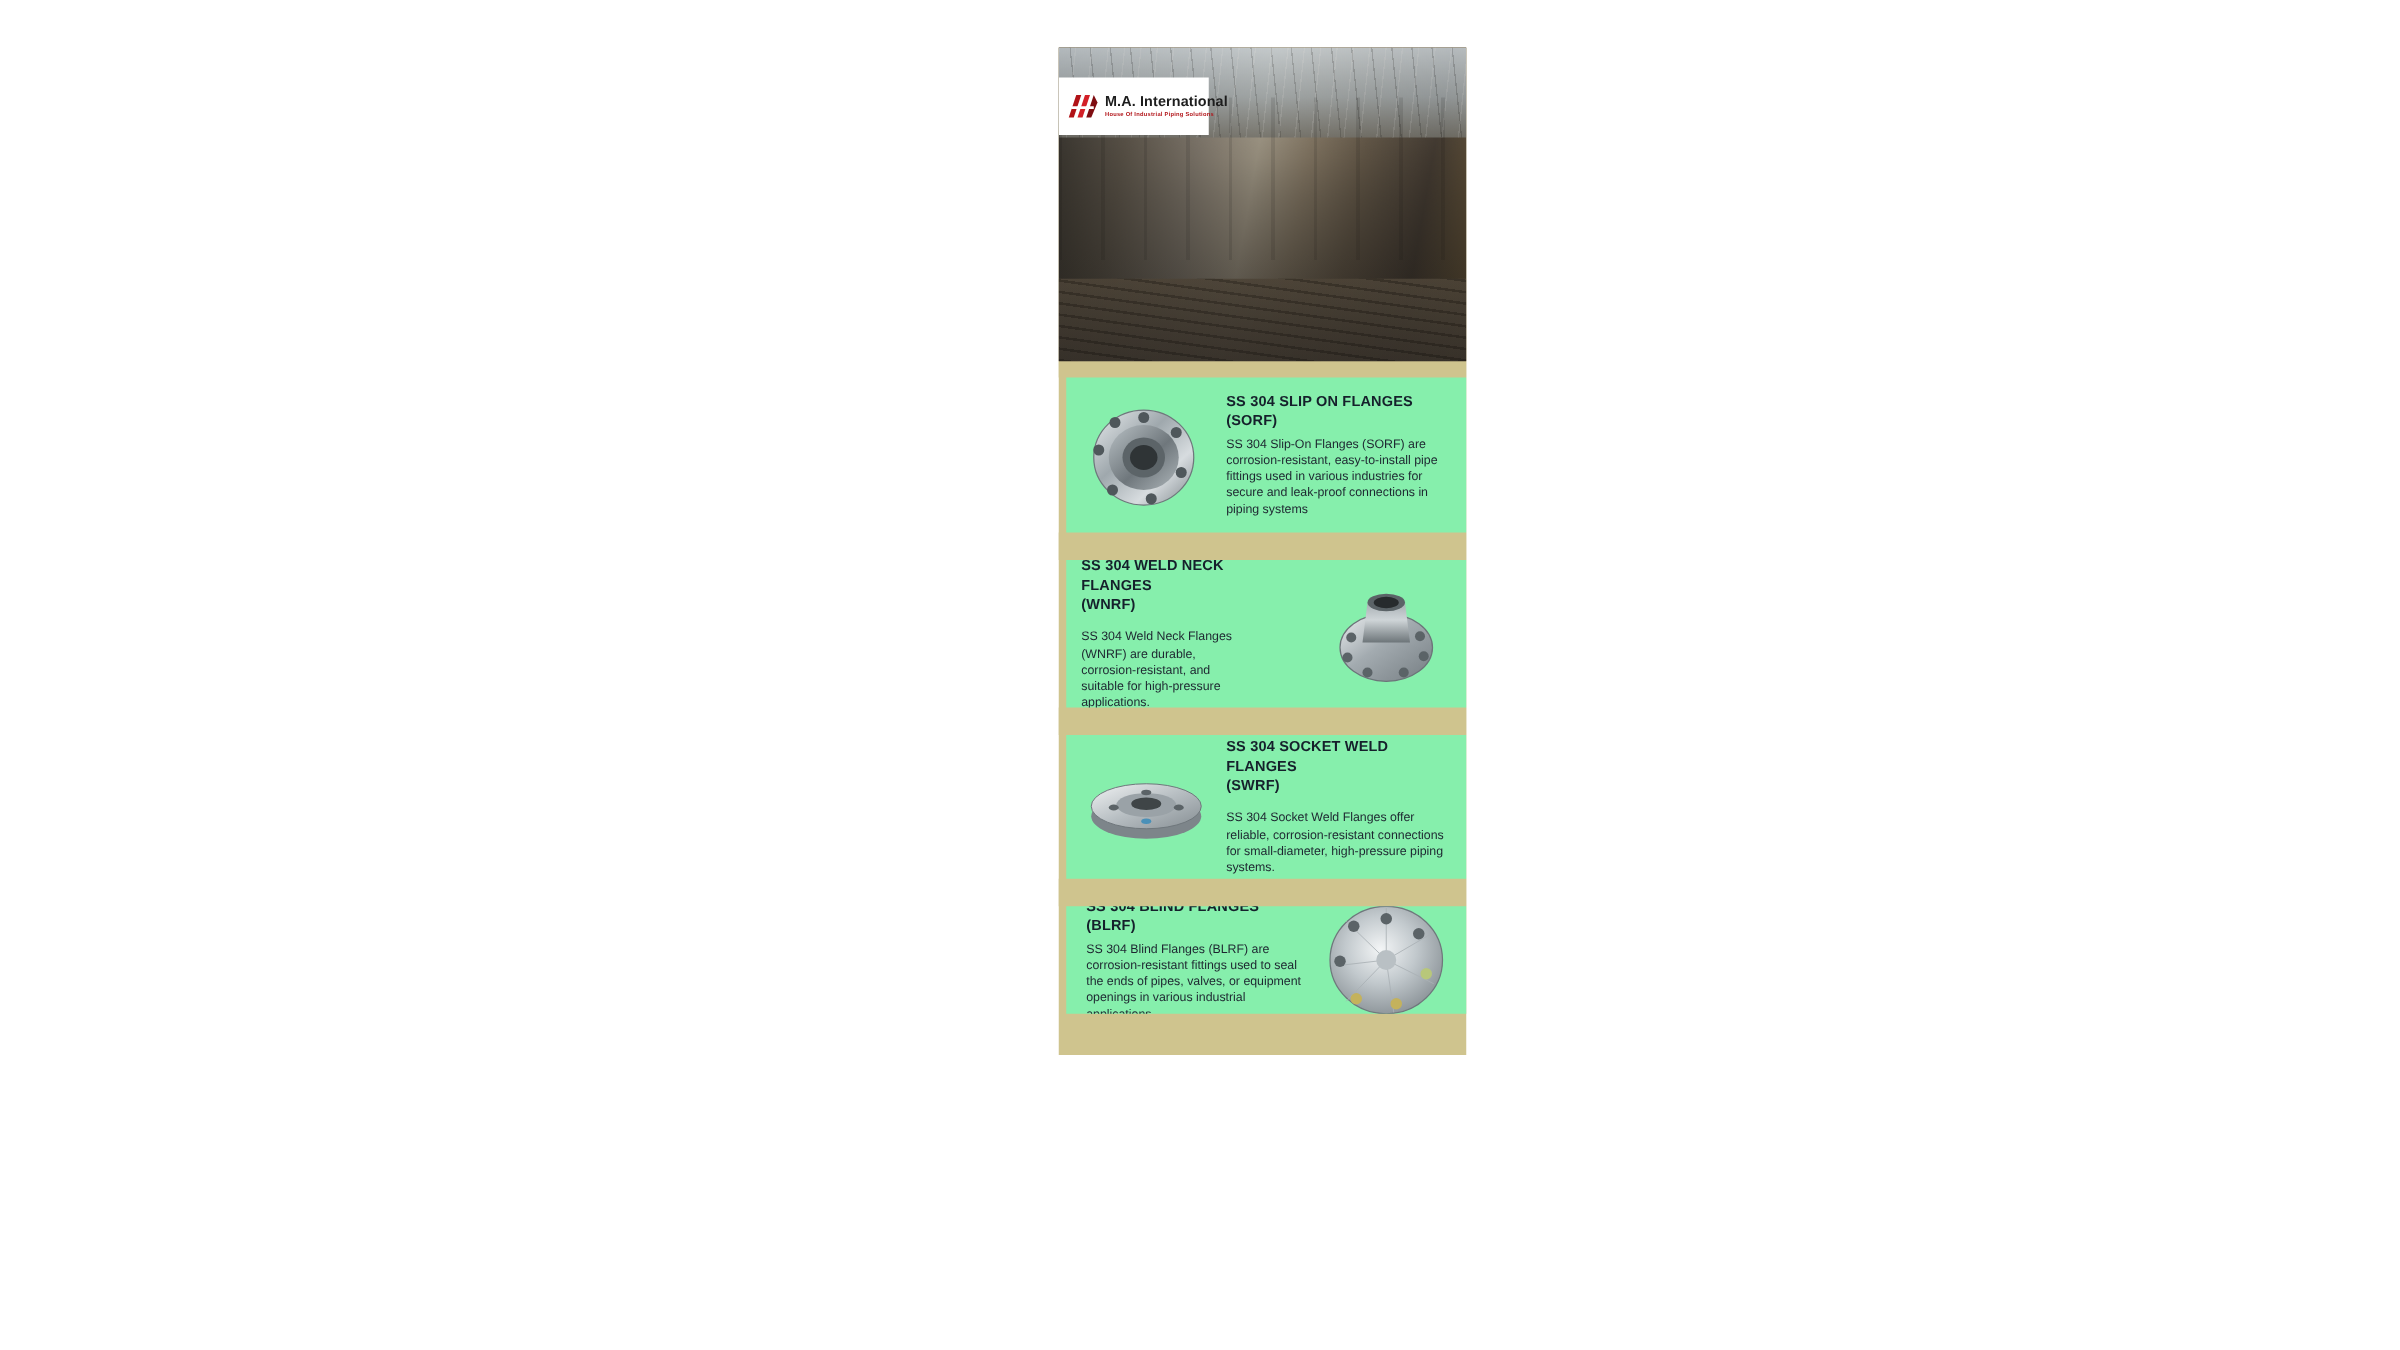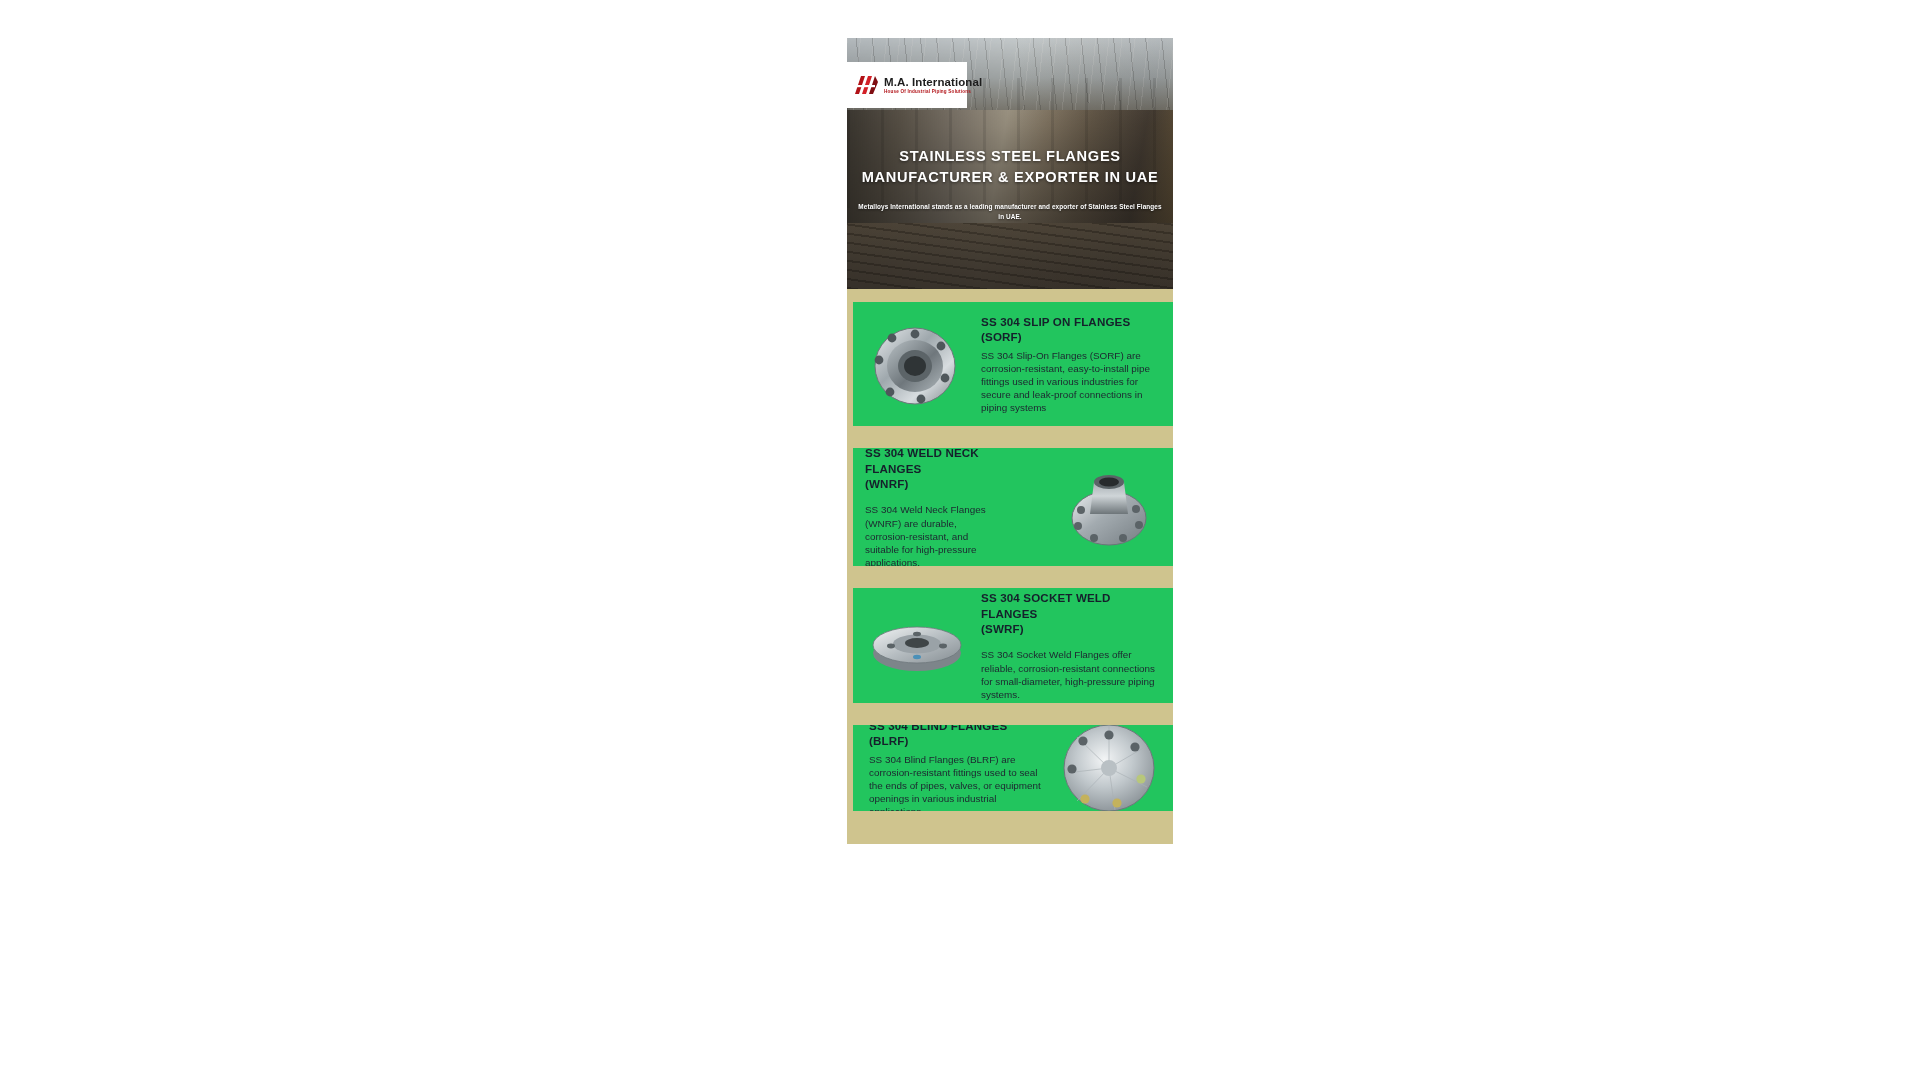--- a/index.html
+++ b/index.html
@@ -120,21 +120,21 @@
   }
 
   
   .band-gap { height: 12px; background: #cfc48e; }
 
   
   .card {
     position: relative;
     width: 320px;
     margin-left: 6px;
-    background: #22c55e;
+    background: #86efac;
     display: flex;
     align-items: center;
     overflow: hidden;
     justify-content: flex-end;
   }
   .card.reverse { flex-direction: row-reverse; }
 
   .card-media {
     flex: 0 0 128px;
     height: 100%;
@@ -205,25 +205,20 @@
         <polygon points="9,22 15,4 19,4 13,22" fill="#d32027"></polygon>
         <polygon points="16,22 22,4 25,10 20,22" fill="#7f0d11"></polygon>
         <rect x="4" y="13" width="18" height="2.2" fill="#ffffff"></rect>
       </svg>
       <div class="logo-text">
         <div class="logo-title">M.A. International</div>
         <div class="logo-sub">House Of Industrial Piping Solutions</div>
       </div>
     </div>
 
-    <div class="hero-text">
-      <div class="hero-title">STAINLESS STEEL FLANGES</div>
-      <div class="hero-title">MANUFACTURER &amp; EXPORTER IN UAE</div>
-      <div class="hero-desc">Metalloys International stands as a leading manufacturer and exporter of Stainless Steel Flanges in UAE.</div>
-    </div>
   </div>
 
   <div class="band-gap" style="height:13px;"></div>
 
   <div class="card" style="height:124px;">
     <div class="card-media">
       <svg class="flange" width="104" height="88" viewBox="0 0 104 88">
         <defs>
           <linearGradient id="g1" x1="0" y1="0" x2="1" y2="1">
             <stop offset="0%" stop-color="#e9ecee"></stop>

